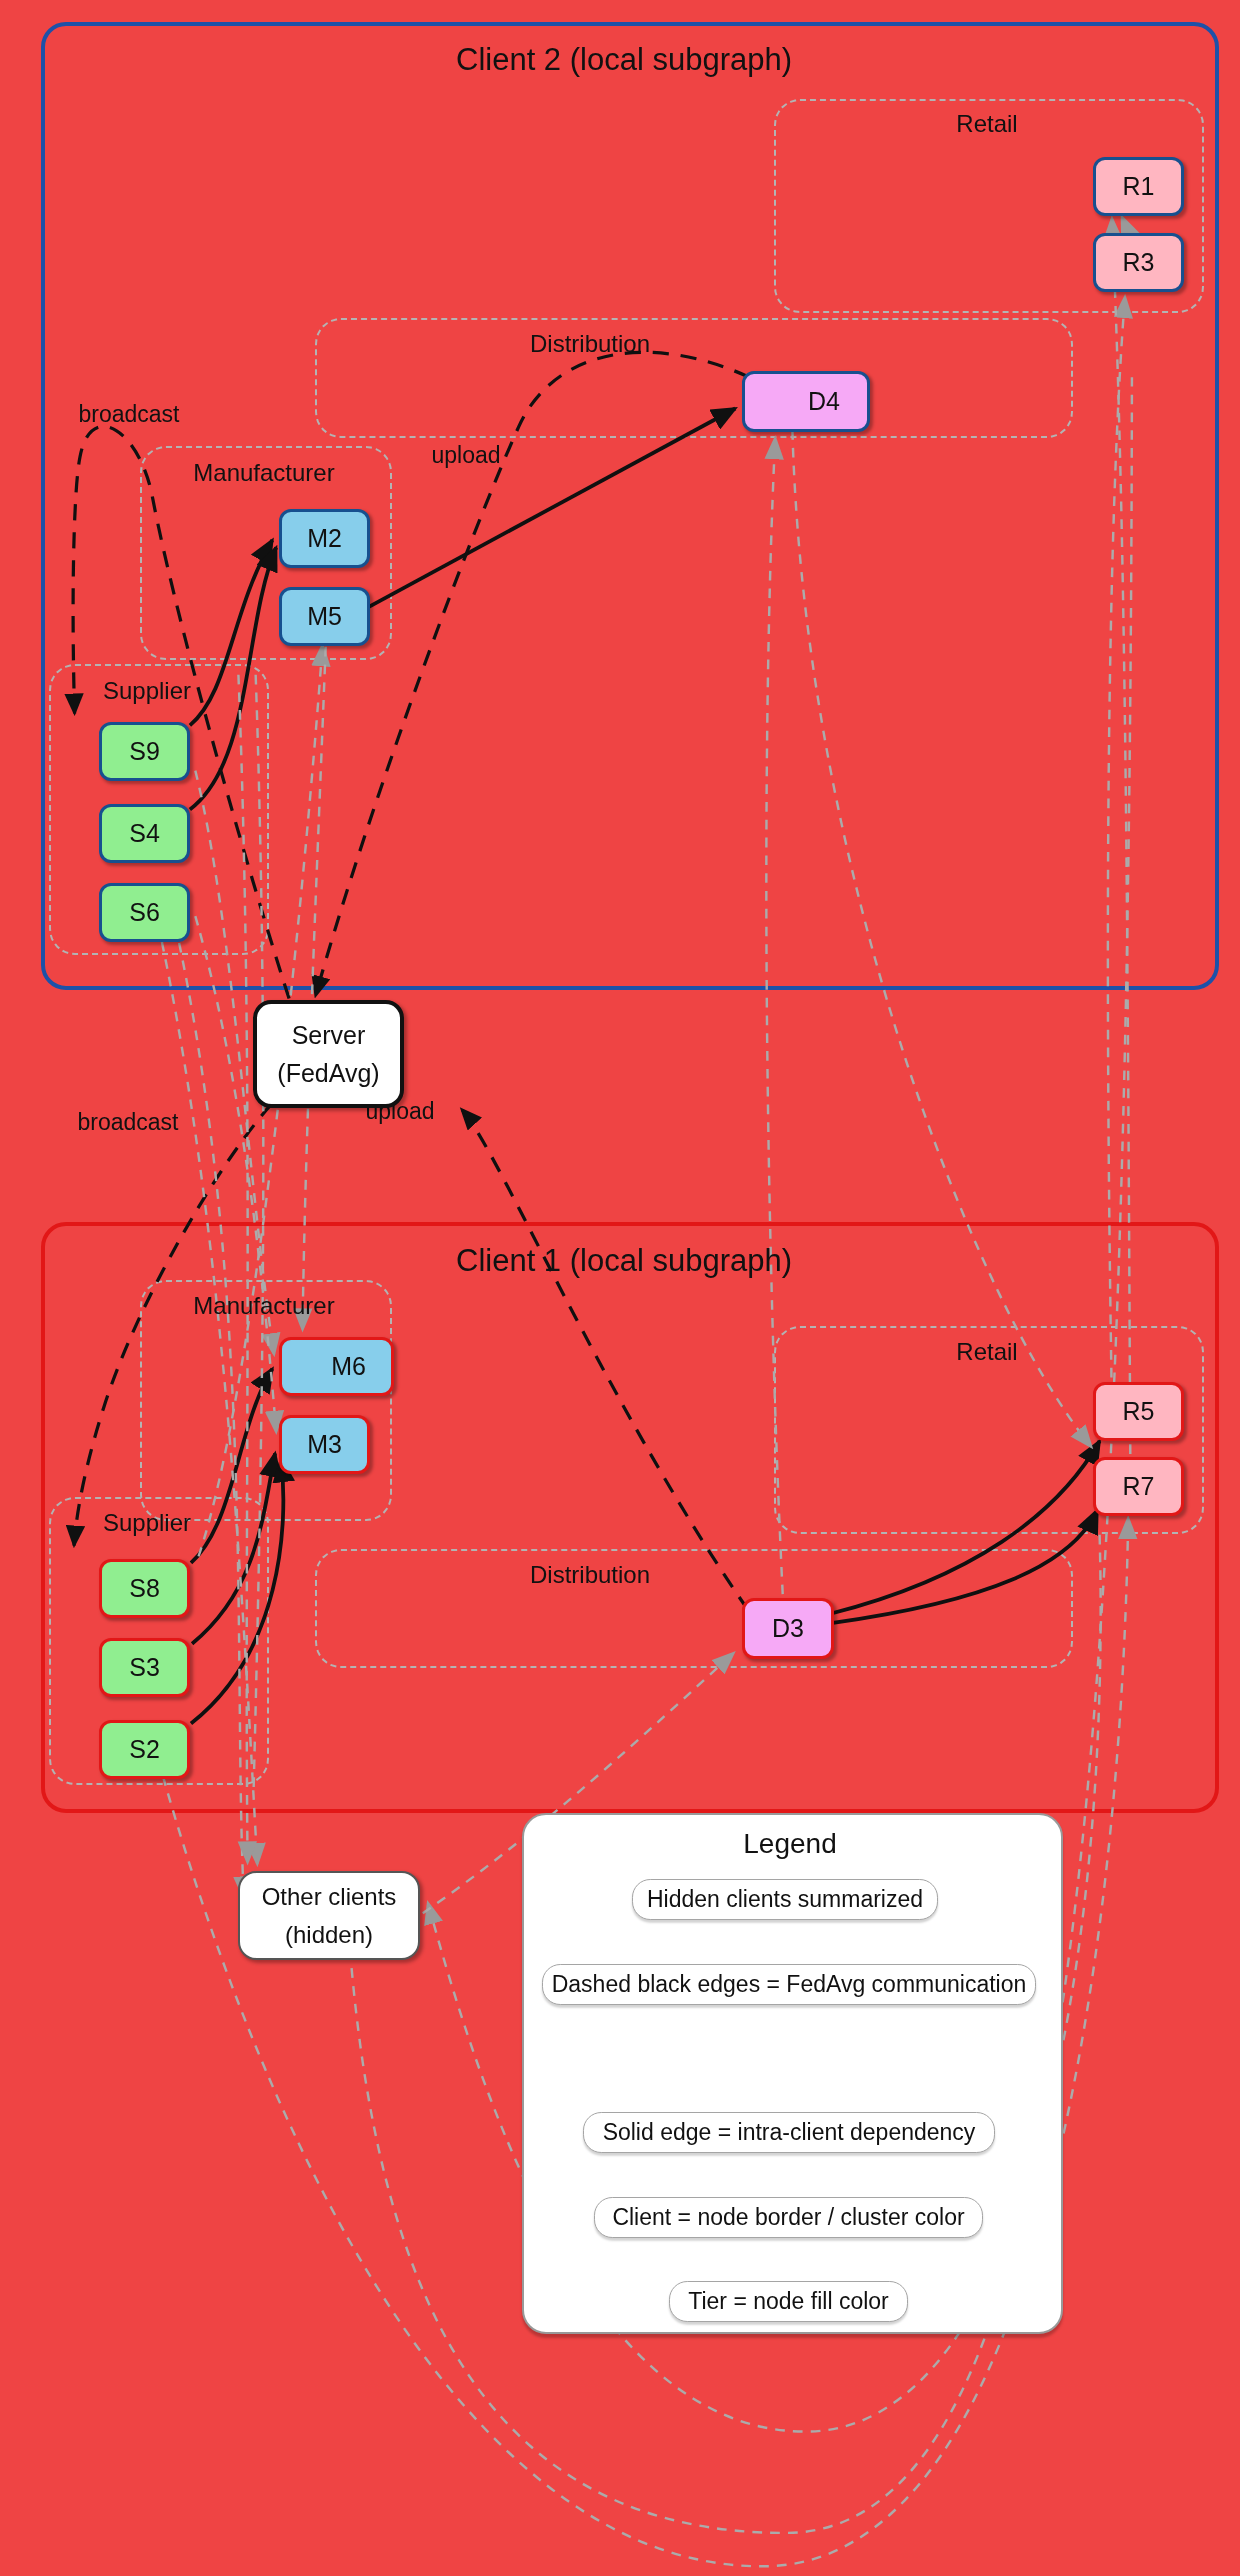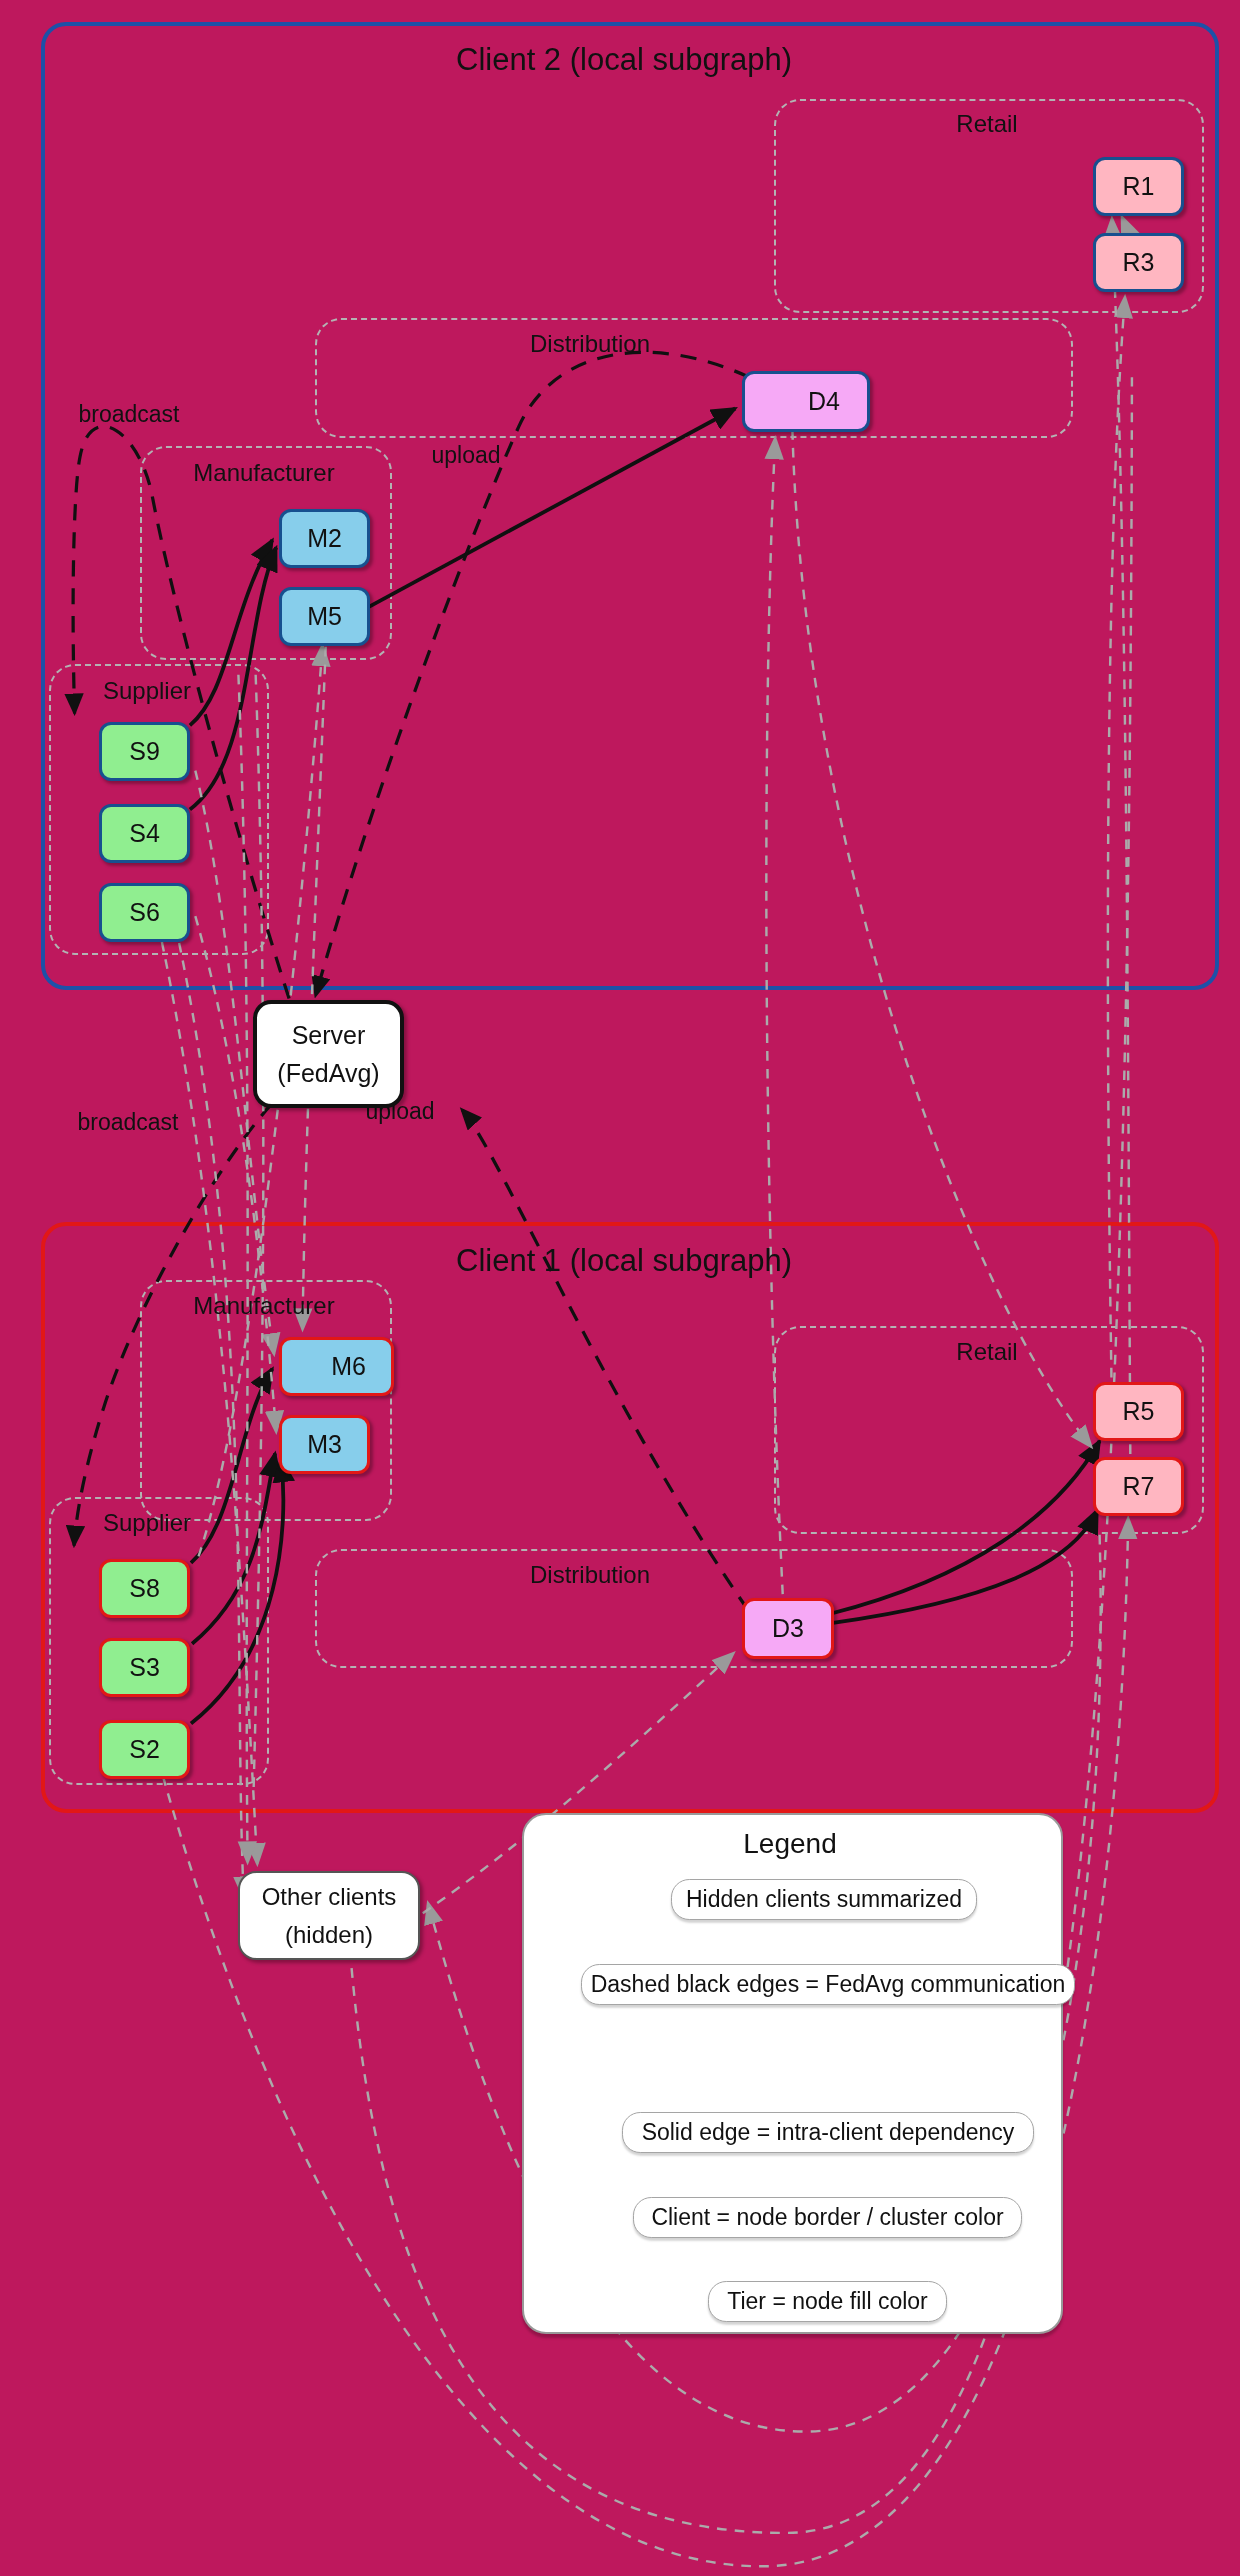--- a/index.html
+++ b/index.html
@@ -1,17 +1,17 @@
 <!DOCTYPE html>
 <html style="font-size:8.6px"><head>
 <meta charset="utf-8">
 <style>
   html,body{margin:0;padding:0;background:#ffffff;}
   #canvas{
-    position:relative;width:1241px;height:2576px;background:#be185d;overflow:hidden;
+    position:relative;width:1241px;height:2576px;background:#ef4444;overflow:hidden;
     font-family:"Liberation Sans","DejaVu Sans",sans-serif;color:#111;
   }
   
   .client-box{position:absolute;border-radius:25px;background:transparent;z-index:1;}
   #cb2{left:41px;top:21.6px;width:1170px;height:960px;border:4.9px solid #1d51a8;}
   #cb1{left:41px;top:1222px;width:1170px;height:583px;border:4.9px solid #e21717;}
   .title{position:absolute;transform:translateX(-50%);font-size:31px;white-space:nowrap;z-index:4;}
   #t-c2{left:624px;top:42px;}
   #t-c1{left:624px;top:1243px;}
   
@@ -67,21 +67,21 @@
   #el-bc2{left:129px;top:401px;}
   #el-ul2{left:466px;top:442px;}
   #el-bc1{left:128px;top:1109px;}
   #el-ul1{left:400px;top:1098px;}
   
   #legend{position:absolute;left:522px;top:1813px;width:537px;height:517px;background:#fff;
           border:2.2px solid #999;border-radius:24px;z-index:3;box-shadow:0 3.2px 2.7px rgba(0,0,0,.22);}
   #legend-title{position:absolute;left:790px;top:1828px;transform:translateX(-50%);font-size:28px;z-index:4;}
   .legend-item{position:absolute;background:#fff;border:1.6px solid #a5a5a5;border-radius:18.3px;z-index:4;
                display:flex;align-items:center;justify-content:center;font-size:23px;white-space:nowrap;
-               box-shadow:0 2.7px 2.2px rgba(0,0,0,.18);margin-left:39px;}
+               box-shadow:0 2.7px 2.2px rgba(0,0,0,.18);}
   #li-0{left:632px;top:1879px;width:304px;height:39px;}
   #li-1{left:542px;top:1964px;width:492px;height:39px;}
   #li-2{left:538px;top:2048px;width:498px;height:39px;}
   #li-3{left:583px;top:2112px;width:410px;height:39px;}
   #li-4{left:594px;top:2197px;width:387px;height:39px;}
   #li-5{left:669px;top:2281px;width:237px;height:39px;}
 </style>
 </head>
 <body>
 

